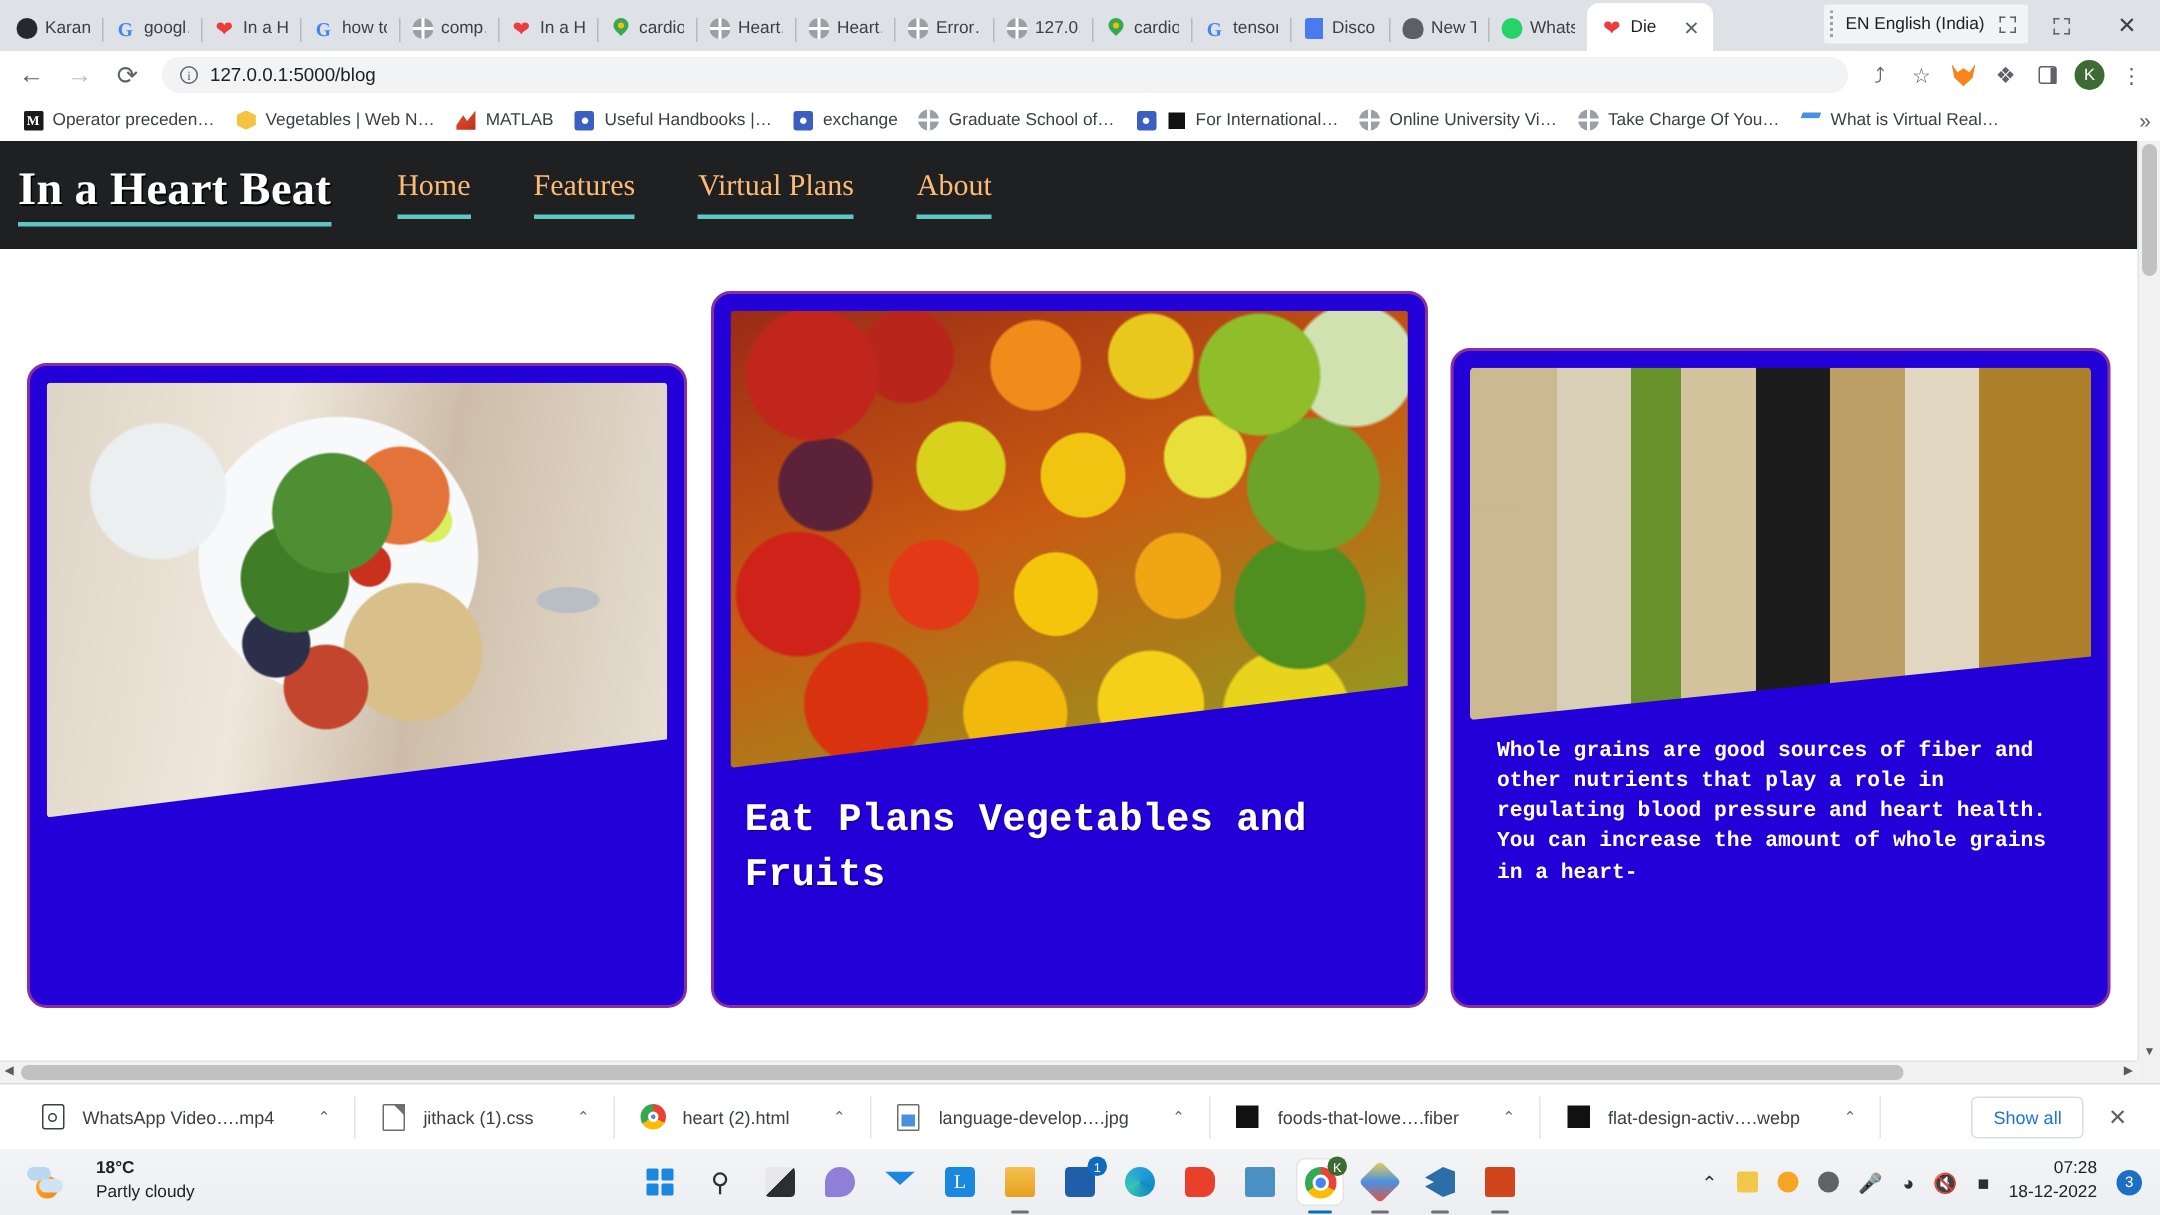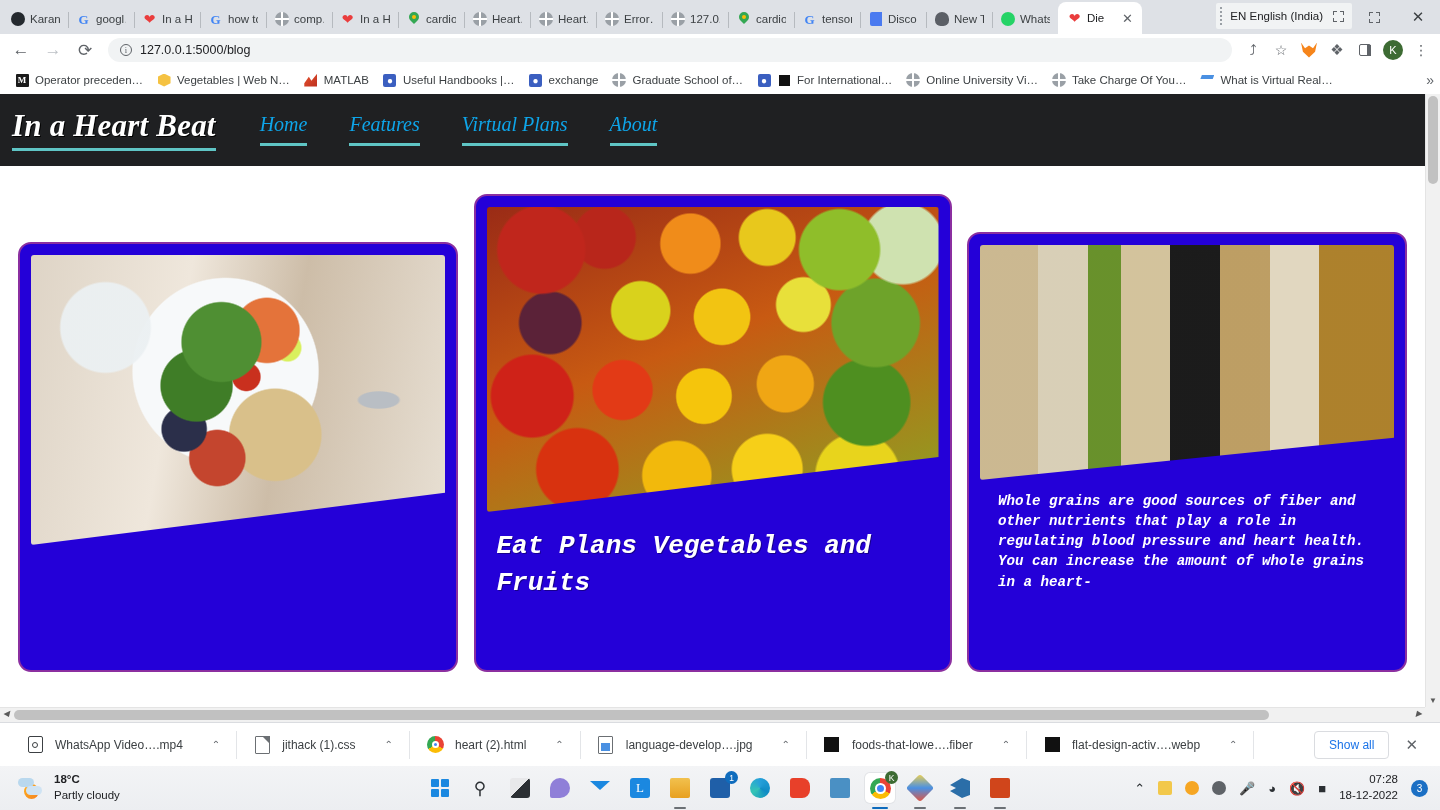--- a/index.html
+++ b/index.html
@@ -92,34 +92,34 @@
   .hex-ico { width:13px; height:13px; background:#f5c242; clip-path:polygon(50% 0,100% 25%,100% 75%,50% 100%,0 75%,0 25%); }
   .matlab-l { width:13px; height:13px; background:linear-gradient(135deg,#e8532f,#bb2f1e); clip-path:polygon(0 75%,35% 25%,55% 55%,100% 0,100% 100%,0 100%); }
   .se-ico { width:13px; height:13px; background:#3b5fc0; border-radius:2px; color:#fff; font-size:10px;
     display:flex; align-items:center; justify-content:center; }
   .blk-sq { width:11px; height:11px; background:#111; }
   .vr-ico { width:14px; height:11px; background:linear-gradient(#4a90e2,#4a90e2); clip-path:polygon(12% 0,100% 0,88% 40%,0 40%,12% 0); position:relative; }
   .vr-ico::after { content:""; position:absolute; left:0; top:60%; width:86%; height:40%; background:#4a90e2; clip-path:polygon(12% 0,100% 0,88% 100%,0 100%); }
   .bm-overflow { position:absolute; right:6px; font-size:14px; color:#5f6368; }
 
   
-  .viewport { flex:1; position:relative; background:#fff; overflow:hidden;font-style:italic; }
+  .viewport { flex:1; position:relative; background:#fff; overflow:hidden; }
   .page { position:absolute; inset:0 15px 15px 0; overflow:hidden; }
 
   
   .site-header { height:72px; background:#1f2022; display:flex; align-items:center; padding:0 0 0 12px; }
   .brand {
     font-family:"Liberation Serif", serif; font-weight:bold; color:#ffffff;
     font-size:31px; letter-spacing:.2px; padding-bottom:4px;
     border-bottom:3px solid #5fc5c5; margin-right:44px; line-height:1.1;
     text-shadow:1px 1px 0 #000;
   }
   .nav { display:flex; align-items:center; gap:42px; padding-bottom:2px; }
   .nav a {
-    font-family:"Liberation Serif", serif; color:#0ea5e9; font-size:20px;
+    font-family:"Liberation Serif", serif; color:#fdba74; font-size:20px;
     text-decoration:none; padding-bottom:7px; border-bottom:3px solid #5fc5c5;
   }
 
   .page-title {
     text-align:center; font-size:31px; color:#1d2430; font-weight:400;
     margin-top:36px; letter-spacing:.2px;
   }
 
   
   .cards { display:flex; align-items:flex-end; justify-content:space-between; padding:0 18px; margin-top:28px; }
@@ -239,21 +239,21 @@
   .showall { margin-left:auto; border:1px solid #dadce0; border-radius:4px;
     padding:6px 14px; font-size:12px; color:#1a73e8; }
   .dlclose { padding:0 12px 0 16px; font-size:15px; color:#5f6368; }
 
   
   .taskbar {
     height:44px; width:1440px;
     background:linear-gradient(180deg,#f3f4f6,#eceef1);
     display:flex; align-items:center; position:relative;
   }
-  .weather { display:flex; align-items:center; gap:10px; padding-left:18px; }
+  .weather { display:flex; align-items:center; gap:20px; padding-left:18px; }
   .wicon { width:26px; height:22px; position:relative; }
   .wicon .sun { position:absolute; left:6px; bottom:0px; width:15px; height:15px; border-radius:50%;
     background:linear-gradient(135deg,#ffb11f,#f58220); }
   .wicon .cl1 { position:absolute; left:0px; top:1px; width:16px; height:9px; border-radius:6px; background:#b9d8ee; }
   .wicon .cl2 { position:absolute; left:8px; top:9px; width:16px; height:9px; border-radius:6px; background:#cfe3f3; }
   .wtext { font-size:11.5px; color:#202124; line-height:1.35; }
   .wtext b { font-weight:bold; }
   .tb-center { position:absolute; left:50%; transform:translateX(-50%); display:flex; align-items:center; gap:10px; }
   .tbapp { width:30px; height:30px; border-radius:5px; position:relative;
     display:flex; align-items:center; justify-content:center; }

